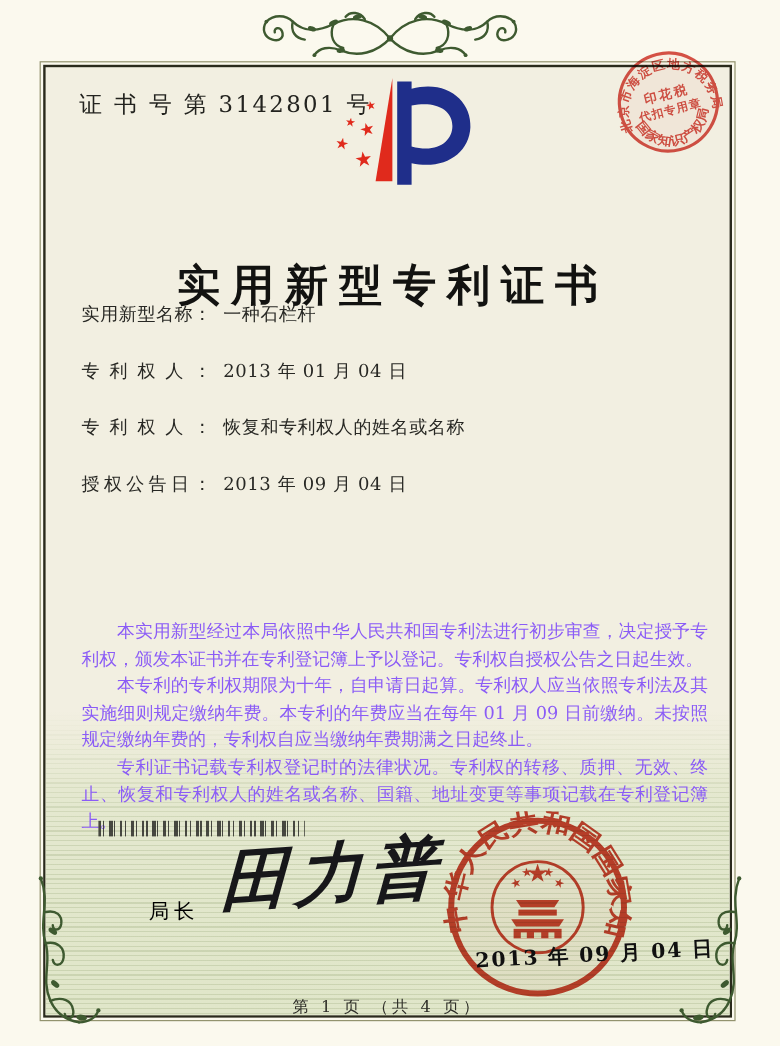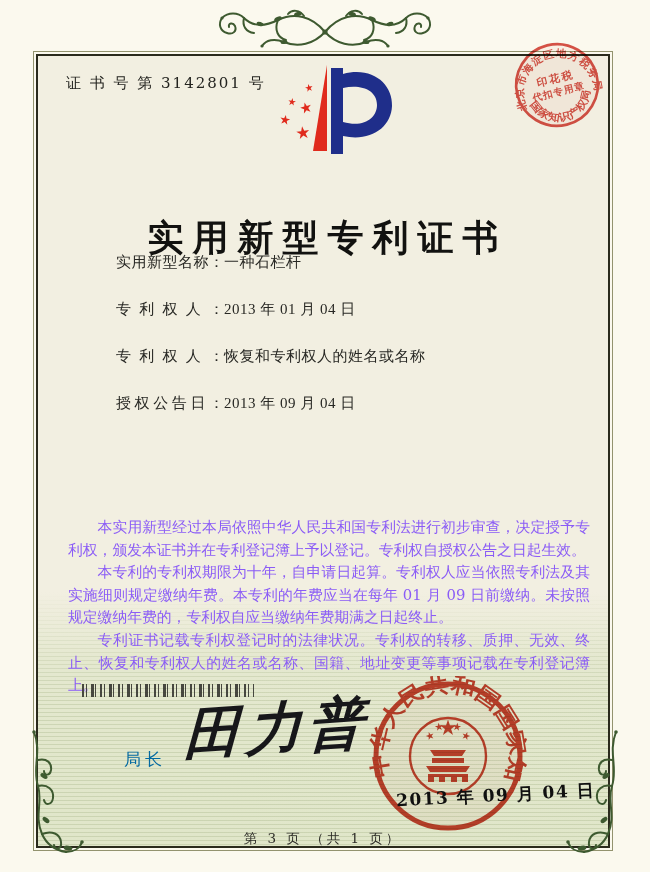--- a/index.html
+++ b/index.html
@@ -24,53 +24,53 @@
     pointer-events:none;
   }
   .green-zone::after{
     content:"";position:absolute;inset:0;
     background:repeating-linear-gradient(to bottom, rgba(128,148,94,.22) 0 1px, rgba(0,0,0,0) 1px 4px);
     -webkit-mask-image:linear-gradient(to bottom, transparent 0, #000 40%);
     mask-image:linear-gradient(to bottom, transparent 0, #000 40%);
   }
   .cert-number{
     position:absolute;left:28px;top:18px;
-    font-size:15px;letter-spacing:2px;color:#23231f;
+    font-size:19px;letter-spacing:2px;color:#23231f;
   }
   .logo{position:absolute;left:238px;top:6px;width:120px;height:104px;}
   .title{
     position:absolute;left:0;top:112px;width:100%;text-align:center;
     font-size:36px;font-weight:700;letter-spacing:9px;text-indent:9px;color:#121210;margin-top:46px;
   }
   .fields{position:absolute;left:30px;top:196px;width:520px;}
   .field-row{margin:0 0 27px 0;font-size:15px;color:#27272а;color:#282824;line-height:20px;white-space:nowrap;}
   .field-label{
     display:inline-block;width:108px;
     text-align:justify;text-align-last:justify;
-    font-weight:500;vertical-align:top;margin-left:48px;
-  }
-  .field-value{letter-spacing:.5px;font-family:Liberation Serif, serif;}
+    font-weight:500;vertical-align:top;
+  }
+  .field-value{margin-left:10px;letter-spacing:.5px;}
   .body-text{
     position:absolute;left:30px;top:460px;width:522px;
     font-size:14.8px;line-height:22.6px;text-align:justify;color:#8b5cf6;
   }
   .body-text p{margin:0;text-indent:2em;}
   .barcode{
     position:absolute;left:44px;top:628px;width:172px;height:13px;
     background:
       repeating-linear-gradient(90deg,
         #2c2c28 0 2px, transparent 2px 4px,
         #2c2c28 4px 5px, transparent 5px 9px,
         #2c2c28 9px 12px, transparent 12px 13px,
         #2c2c28 13px 14px, transparent 14px 18px);
     opacity:.85;
   }
   .issuer-label{
     position:absolute;left:86px;top:692px;
-    font-size:17px;letter-spacing:4px;color:#0369a1;text-align:right;
+    font-size:17px;letter-spacing:4px;color:#000000;text-align:right;
   }
   .signature{
     position:absolute;left:146px;top:642px;
     font-size:56px;font-weight:700;font-style:italic;
     letter-spacing:6px;color:#17171a;
     transform:rotate(-4deg) skewX(-6deg);
     transform-origin:left center;
   }
   .seal{position:absolute;left:330px;top:620px;width:160px;height:160px;mix-blend-mode:multiply;opacity:.95;}
   .seal-date{
@@ -236,14 +236,14 @@
       <rect x="64" y="82" width="32" height="5"></rect>
       <path d="M58,90 H102 L98,96 H62 Z"></path>
       <rect x="60" y="98" width="40" height="8"></rect>
       <rect x="66" y="101" width="5" height="5" fill="#f2efe1"></rect>
       <rect x="77" y="101" width="6" height="5" fill="#f2efe1"></rect>
       <rect x="89" y="101" width="5" height="5" fill="#f2efe1"></rect>
     </g>
   </svg>
   <div class="seal-date">2013 年 09 月 04 日</div>
 
-  <div class="footer">第 3 页 （共 1 页）</div>
+  <div class="footer">第 1 页 （共 4 页）</div>
 </div>
 
 </body></html>

